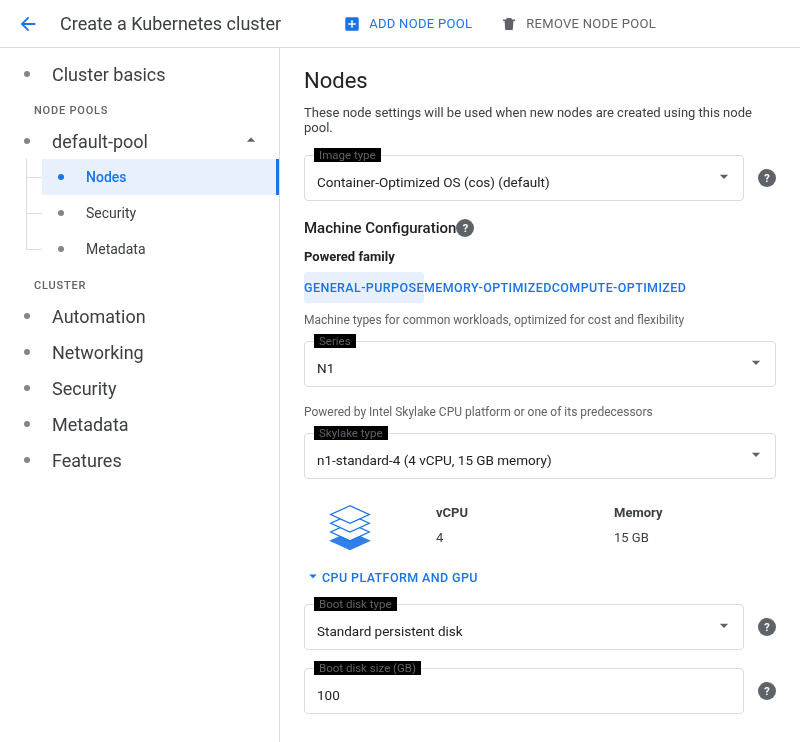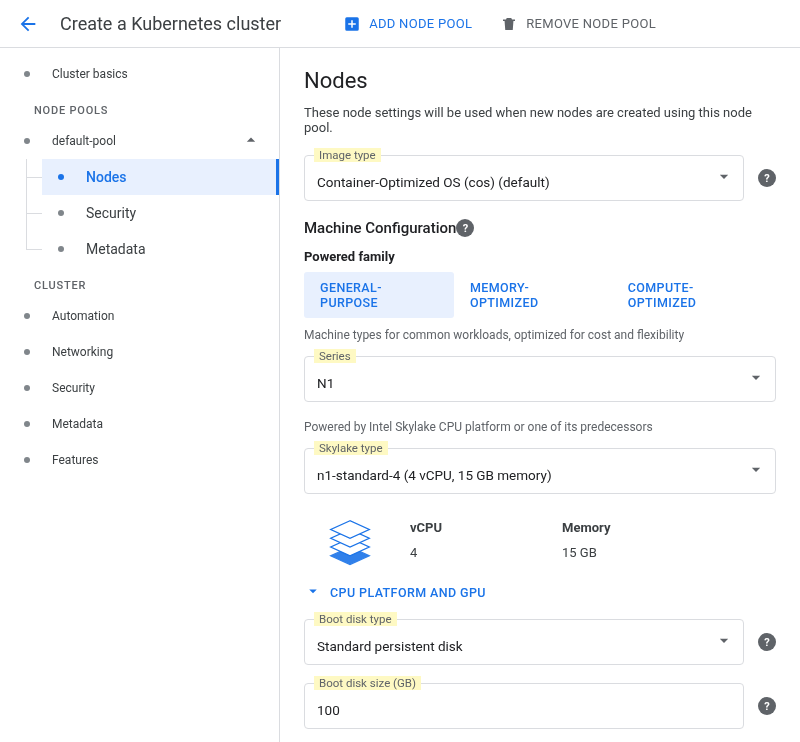--- a/index.html
+++ b/index.html
@@ -14,62 +14,62 @@
   .icon18 { width: 18px; height: 18px; display: inline-flex; }
 
   .layout { display: flex; min-height: 694px; }
   .sidebar { width: 280px; border-right: 1px solid #dadce0; padding-top: 8px; }
   .content { flex: 1; padding: 20px 24px 24px 24px; }
 
   .side-group-label { font-size: 11px; letter-spacing: .8px; color: #5f6368; font-weight: 500; padding: 12px 20px 6px 34px; }
   .side-item { display: flex; align-items: center; height: 36px; padding-left: 24px; cursor: pointer; position: relative; }
   .side-item .bullet { width: 6px; height: 6px; border-radius: 50%; background: #80868b; margin-right: 22px; flex-shrink: 0; }
   .side-item.expanded .bullet { background: #80868b; }
-  .side-item .label { font-size: 12px; color: #3c4043; }
+  .side-item .label { font-size: 18px; color: #3c4043; }
   .side-item.expandable .chev { position: absolute; right: 18px; color: #5f6368; }
   .side-sub { padding-left: 42px; position: relative; }
   .side-sub .tree-v { position: absolute; left: 26px; top: 0; bottom: 18px; width: 1px; background: #dadce0; }
   .side-sub-item { display: flex; align-items: center; height: 36px; padding-left: 16px; cursor: pointer; position: relative; }
   .side-sub-item .tree-h { position: absolute; left: -16px; width: 16px; height: 1px; background: #dadce0; }
   .side-sub-item .bullet { width: 6px; height: 6px; border-radius: 50%; background: #80868b; margin-right: 22px; }
   .side-sub-item .label { font-size: 14px; color: #3c4043; }
   .side-sub-item.active { background: #e8f0fe; }
   .side-sub-item.active::after { content:''; position:absolute; right:0; top:0; bottom:0; width:3px; background:#1a73e8; }
   .side-sub-item.active .bullet { background: #1a73e8; }
   .side-sub-item.active .label { color: #1a73e8; font-weight: 500; }
 
   h1.section-title { font-size: 22px; font-weight: 400; color: #202124; margin-bottom: 12px; }
   .section-desc { font-size: 13px; color: #3c4043; margin-bottom: 20px; }
 
   .field-wrap { position: relative; margin-bottom: 18px; }
   .field { border: 1px solid #dadce0; border-radius: 4px; padding: 14px 36px 6px 12px; min-height: 46px; display: flex; flex-direction: column; justify-content: center; cursor: pointer; background: #fff; }
   .field-wrap.with-help .field { margin-right: 32px; }
-  .field .flabel { position: absolute; top: -7px; left: 10px; background: #fef9c3; padding: 0 5px; font-size: 11.5px; color: #5f6368; }
+  .field .flabel { position: absolute; top: -7px; left: 10px; background: #000000; padding: 0 5px; font-size: 11.5px; color: #5f6368; }
   .field .fval { font-size: 13.5px; color: #202124; }
   .field .drop { position: absolute; right: 10px; top: 50%; transform: translateY(-50%); color: #5f6368; }
   .field-wrap.with-help .field .drop { right: 42px; }
   .field-wrap.with-help .help { position: absolute; right: 0; top: 50%; transform: translateY(-50%); }
   .help-circle { width: 18px; height: 18px; border-radius: 50%; background: #5f6368; color: #fff; font-size: 11px; font-weight: 700; display: inline-flex; align-items: center; justify-content: center; cursor: pointer; }
 
   .subheader { display: flex; align-items: center; gap: 0; margin: 4px 0 12px 0; }
   .subheader h2 { font-size: 15px; font-weight: 500; color: #202124; }
   .subsubheader { font-size: 13px; font-weight: 700; color: #202124; margin-bottom: 8px; }
 
   .tabs { display: flex; gap: 0; margin-bottom: 10px; }
-  .tab { padding: 8px 16px; font-size: 12.5px; font-weight: 500; letter-spacing: .4px; color: #1a73e8; cursor: pointer; }
+  .tab { padding: 8px 0; font-size: 12.5px; font-weight: 500; letter-spacing: .4px; color: #1a73e8; cursor: pointer; }
   .tab.active { background: #e8f0fe; border-radius: 3px; }
   .hint { font-size: 12px; color: #5f6368; margin-bottom: 14px; }
 
-  .machine-summary { display: flex; align-items: center; gap: 32px; margin: 16px 0 14px 18px; }
+  .machine-summary { display: flex; align-items: center; gap: 58px; margin: 16px 0 14px 18px; }
   .stack-icon { width: 56px; height: 56px; color: #1a73e8; }
   .ms-col { display: flex; flex-direction: column; gap: 10px; }
   .ms-col .h { font-size: 13px; font-weight: 700; color: #3c4043; }
   .ms-col .v { font-size: 13px; color: #3c4043; }
 
-  .expander { display: flex; align-items: center; gap: 8px; color: #1a73e8; font-size: 12.5px; font-weight: 500; letter-spacing: .4px; cursor: pointer; margin-bottom: 16px; }
+  .expander { display: flex; align-items: center; color: #1a73e8; font-size: 12.5px; font-weight: 500; letter-spacing: .4px; cursor: pointer; margin-bottom: 16px; }
 </style>
 </head>
 <body>
 
 <div class="topbar">
   <span class="back-arrow">
     <svg viewBox="0 0 24 24" width="22" height="22" fill="currentColor">
         <path d="M20 11H7.83l5.59-5.59L12 4l-8 8 8 8 1.41-1.41L7.83 13H20z"></path>
       </svg>
   </span>

